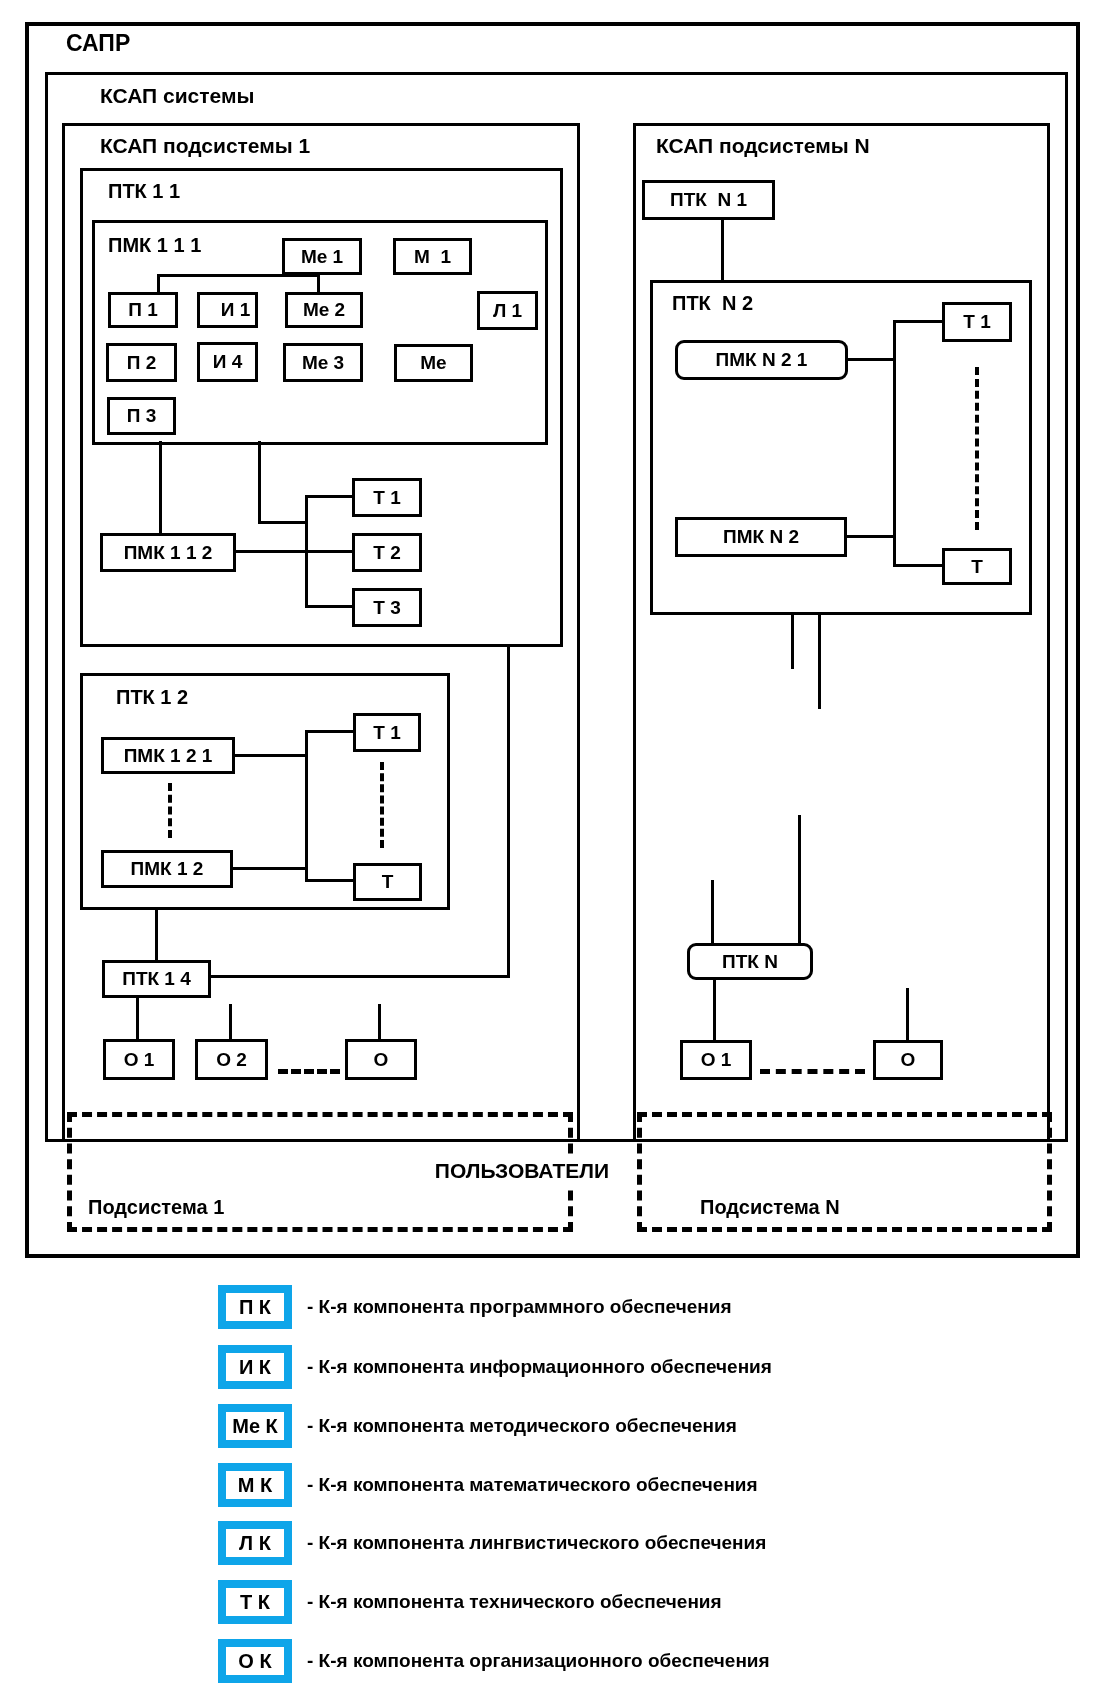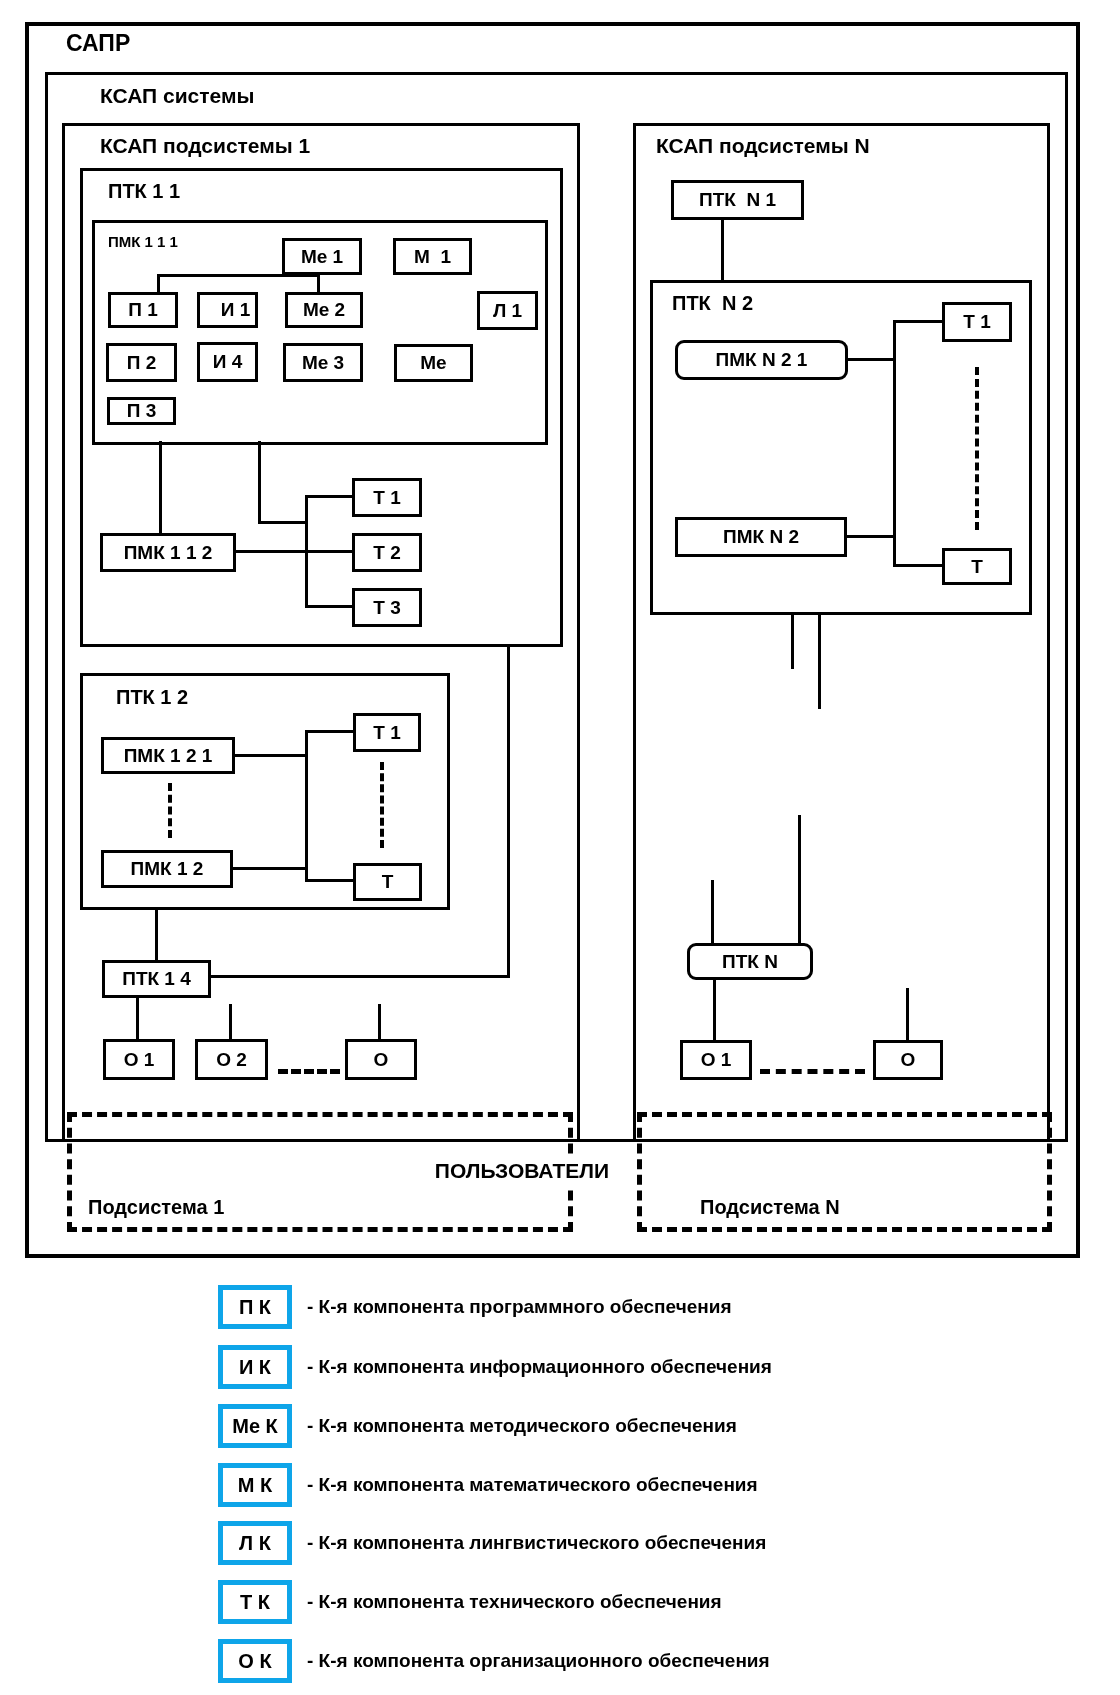--- a/index.html
+++ b/index.html
@@ -10,21 +10,21 @@
   .b{position:absolute;box-sizing:border-box;border:3px solid #000;background:#fff;}
   .b4{border-width:4px;}
   .bx{position:absolute;box-sizing:border-box;border:3px solid #000;background:#fff;
       display:flex;align-items:center;justify-content:center;
       font-weight:bold;font-size:19px;white-space:pre;z-index:6;}
   .ln{position:absolute;background:#000;z-index:4;}
   .dv{position:absolute;border-left:4px dashed #000;z-index:4;}
   .dh{position:absolute;border-top:5px dashed #000;z-index:4;}
   .dbox{position:absolute;box-sizing:border-box;border:5px dashed #000;z-index:3;}
   .lb{position:absolute;font-weight:bold;white-space:pre;line-height:1.1;z-index:7;}
-  .lgb{position:absolute;box-sizing:border-box;width:74px;height:44px;border:5px solid #0ea5e9;
+  .lgb{position:absolute;box-sizing:border-box;width:74px;height:44px;border:8px solid #0ea5e9;
        display:flex;align-items:center;justify-content:center;
        font-weight:bold;font-size:20px;white-space:pre;background:#fff;}
   .lgt{position:absolute;left:307px;font-weight:bold;font-size:19px;white-space:pre;line-height:24px;}
   .users{position:absolute;left:410px;top:1157px;width:224px;text-align:center;
          font-weight:bold;font-size:21px;background:#fff;z-index:8;padding:2px 0;white-space:pre;}
 </style>
 </head>
 <body>
 
 <div id="canvas">
@@ -39,21 +39,21 @@
   <div class="b" style="left:650px;top:280px;width:382px;height:335px;z-index:2;"></div>
 
   <div class="dbox" style="left:67px;top:1112px;width:506px;height:120px;"></div>
   <div class="dbox" style="left:637px;top:1112px;width:415px;height:120px;"></div>
 
   <div class="lb" style="left:66px;top:31px;font-size:23px;">САПР</div>
   <div class="lb" style="left:100px;top:84px;font-size:21px;">КСАП системы</div>
   <div class="lb" style="left:100px;top:134px;font-size:21px;">КСАП подсистемы 1</div>
   <div class="lb" style="left:656px;top:134px;font-size:21px;">КСАП подсистемы N</div>
   <div class="lb" style="left:108px;top:180px;font-size:20px;">ПТК 1 1</div>
-  <div class="lb" style="left:108px;top:234px;font-size:15px;">ПМК 1 1 1</div>
+  <div class="lb" style="left:108px;top:234px;font-size:20px;">ПМК 1 1 1</div>
   <div class="lb" style="left:116px;top:686px;font-size:20px;">ПТК 1 2</div>
   <div class="lb" style="left:672px;top:292px;font-size:20px;">ПТК  N 2</div>
 
   <div class="ln" style="left:157px;top:274px;width:163px;height:3px;"></div>
   <div class="ln" style="left:317px;top:272px;width:3px;height:20px;"></div>
   <div class="ln" style="left:157px;top:274px;width:3px;height:18px;"></div>
   <div class="ln" style="left:159px;top:441px;width:3px;height:92px;"></div>
   <div class="ln" style="left:258px;top:441px;width:3px;height:83px;"></div>
   <div class="ln" style="left:258px;top:521px;width:50px;height:3px;"></div>
   <div class="ln" style="left:305px;top:495px;width:3px;height:113px;"></div>
@@ -94,38 +94,38 @@
   <div class="bx" style="left:282px;top:238px;width:80px;height:37px;">Ме 1</div>
   <div class="bx" style="left:393px;top:238px;width:79px;height:37px;">М  1</div>
   <div class="bx" style="left:108px;top:292px;width:70px;height:36px;">П 1</div>
   <div class="bx" style="left:197px;top:292px;width:61px;height:36px;padding-left:16px;">И 1</div>
   <div class="bx" style="left:285px;top:292px;width:78px;height:36px;">Ме 2</div>
   <div class="bx" style="left:477px;top:291px;width:61px;height:39px;">Л 1</div>
   <div class="bx" style="left:106px;top:343px;width:71px;height:39px;">П 2</div>
   <div class="bx" style="left:197px;top:342px;width:61px;height:40px;">И 4</div>
   <div class="bx" style="left:283px;top:343px;width:80px;height:39px;">Ме 3</div>
   <div class="bx" style="left:394px;top:344px;width:79px;height:38px;">Ме</div>
-  <div class="bx" style="left:107px;top:397px;width:69px;height:28px;">П 3</div>
+  <div class="bx" style="left:107px;top:397px;width:69px;height:38px;">П 3</div>
 
   <div class="bx" style="left:100px;top:533px;width:136px;height:39px;">ПМК 1 1 2</div>
   <div class="bx" style="left:352px;top:478px;width:70px;height:39px;">Т 1</div>
   <div class="bx" style="left:352px;top:533px;width:70px;height:39px;">Т 2</div>
   <div class="bx" style="left:352px;top:588px;width:70px;height:39px;">Т 3</div>
 
   <div class="bx" style="left:101px;top:737px;width:134px;height:37px;">ПМК 1 2 1</div>
   <div class="bx" style="left:101px;top:850px;width:132px;height:38px;">ПМК 1 2</div>
   <div class="bx" style="left:353px;top:713px;width:68px;height:39px;">Т 1</div>
   <div class="bx" style="left:353px;top:863px;width:69px;height:38px;">Т</div>
 
   <div class="bx" style="left:102px;top:960px;width:109px;height:38px;">ПТК 1 4</div>
   <div class="bx" style="left:103px;top:1039px;width:72px;height:41px;">О 1</div>
   <div class="bx" style="left:195px;top:1039px;width:73px;height:41px;">О 2</div>
   <div class="bx" style="left:345px;top:1039px;width:72px;height:41px;">О</div>
 
-  <div class="bx" style="left:671px;top:180px;width:133px;height:40px;">ПТК  N 1</div>
+  <div class="bx" style="left:642px;top:180px;width:133px;height:40px;">ПТК  N 1</div>
   <div class="bx" style="left:675px;top:340px;width:173px;height:40px;border-radius:9px;">ПМК N 2 1</div>
   <div class="bx" style="left:675px;top:517px;width:172px;height:40px;">ПМК N 2</div>
   <div class="bx" style="left:942px;top:302px;width:70px;height:40px;">Т 1</div>
   <div class="bx" style="left:942px;top:548px;width:70px;height:37px;">Т</div>
   <div class="bx" style="left:687px;top:943px;width:126px;height:37px;border-radius:9px;">ПТК N</div>
   <div class="bx" style="left:680px;top:1040px;width:72px;height:40px;">О 1</div>
   <div class="bx" style="left:873px;top:1040px;width:70px;height:40px;">О</div>
 
   <div class="users">ПОЛЬЗОВАТЕЛИ</div>
   <div class="lb" style="left:88px;top:1196px;font-size:20px;">Подсистема 1</div>

